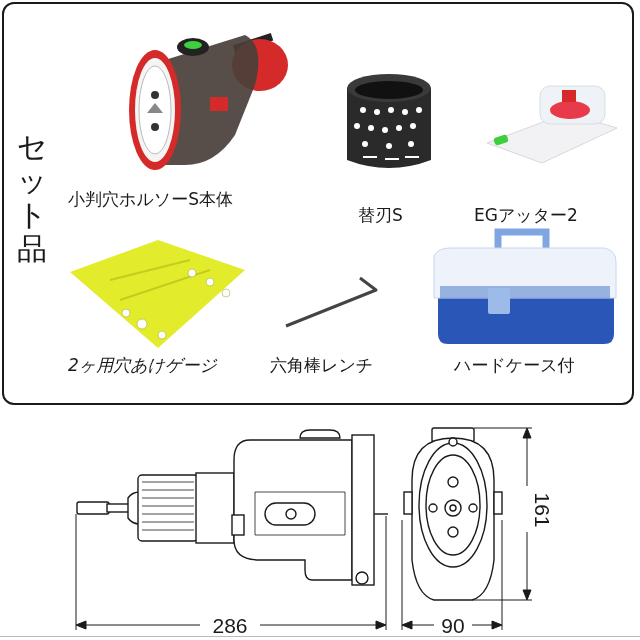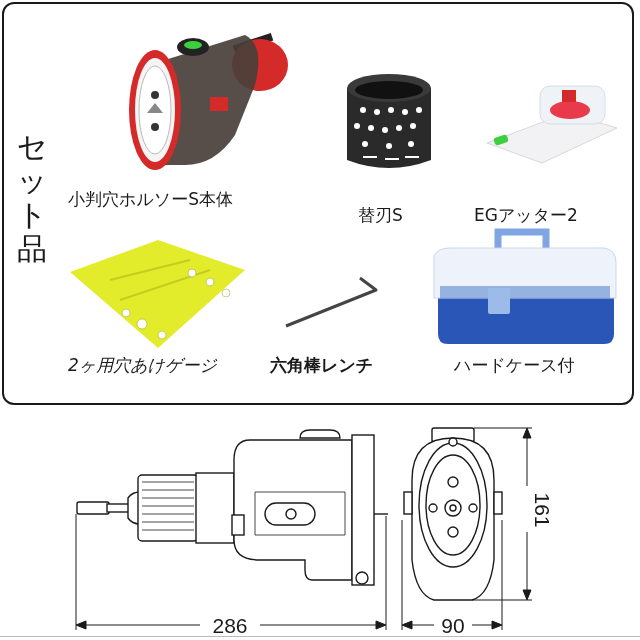--- a/index.html
+++ b/index.html
@@ -95,21 +95,21 @@
         <circle cx="92" cy="95" r="4"></circle>
     </g>
   </svg>
   <div class="label" style="left:68px;top:354px;font-style:italic;">2ヶ用穴あけゲージ</div>
 </div>
 
 <div class="item" style="left:0;top:0;">
   <svg style="left:284px;top:270px;" width="100" height="60" viewBox="0 0 100 60">
     <path d="M2 56 L92 20 L76 8" stroke="#444" stroke-width="3" fill="none" stroke-linejoin="round"></path>
   </svg>
-  <div class="label" style="left:270px;top:354px;font-weight:bold;">六角棒レンチ</div>
+  <div class="label" style="left:270px;top:354px;">六角棒レンチ</div>
 </div>
 
 <div class="item" style="left:0;top:0;">
   <svg style="left:428px;top:226px;" width="192" height="120" viewBox="0 0 192 120">
     <path d="M70 40 L70 6 L118 6 L118 40" stroke="#7fa6e0" stroke-width="7" fill="none"></path>
     <path d="M10 66 Q10 56 20 56 L178 56 Q188 60 186 70 L186 108 Q186 118 176 118 L20 118 Q10 118 10 108 Z" fill="#2a56b8"></path>
     <path d="M6 30 Q10 22 22 22 L176 22 Q188 24 188 36 L188 72 L6 72 Z" fill="#eef3fb" stroke="#c9d6ee"></path>
     <path d="M12 60 L182 60 L182 72 L12 72 Z" fill="#6f95d6" opacity="0.7"></path>
     <rect x="60" y="62" width="22" height="26" rx="2" fill="#9dbbe9"></rect>
   </svg>

